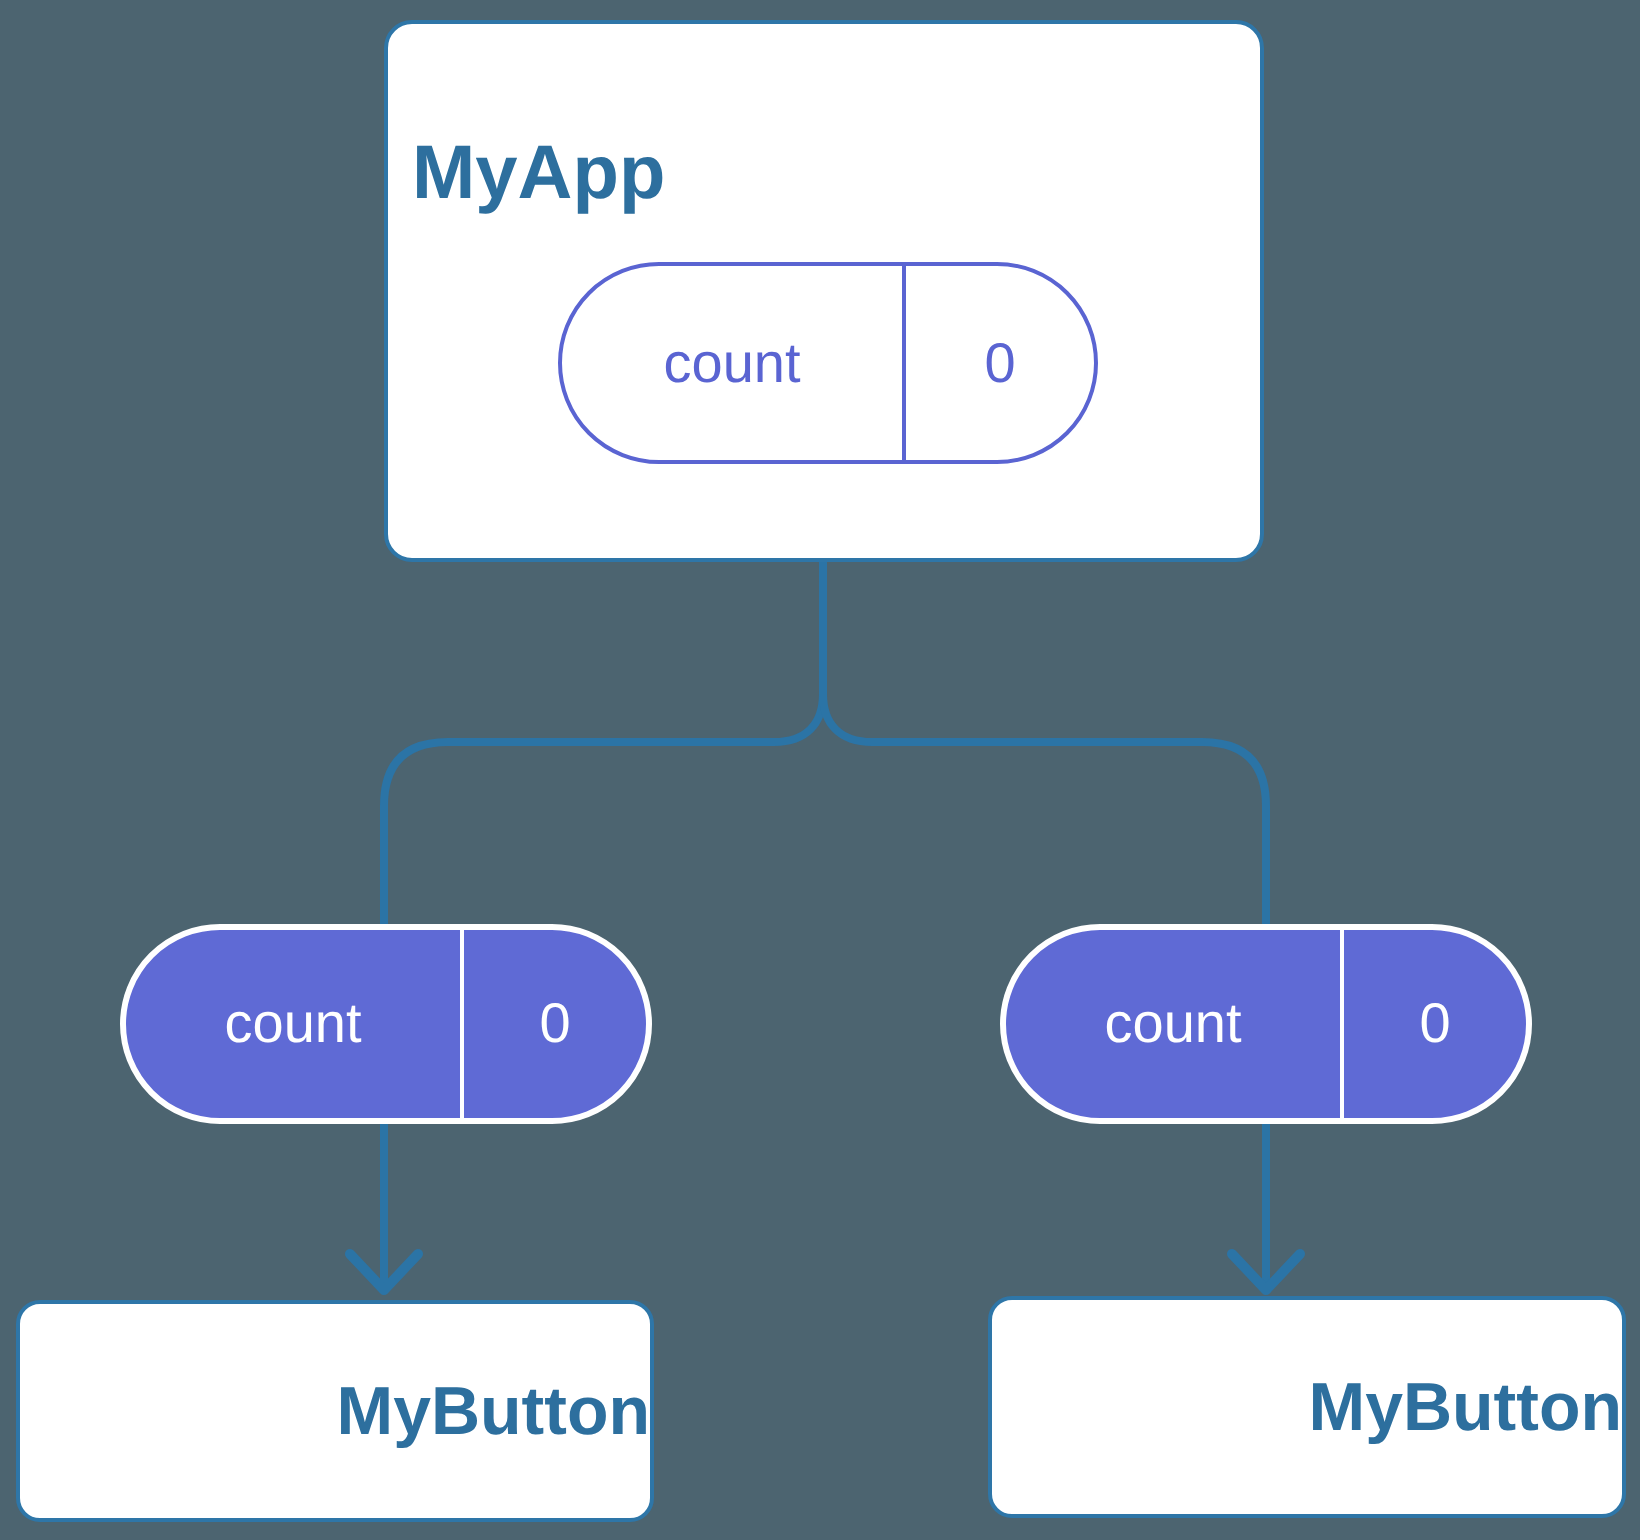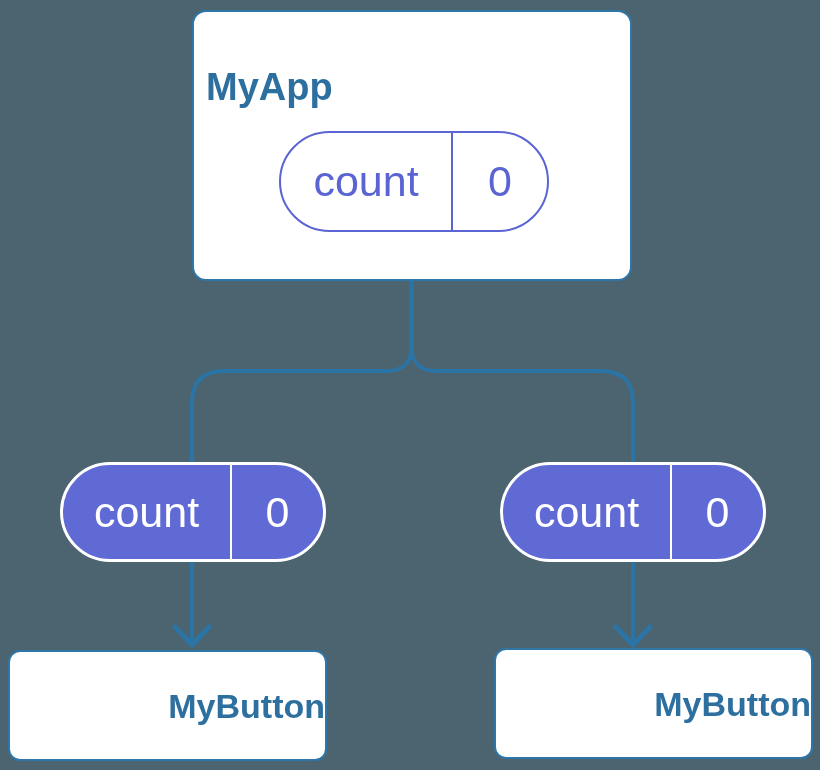--- a/index.html
+++ b/index.html
@@ -66,21 +66,21 @@
     display: flex;
     align-items: stretch;
     border-radius: 999px;
     overflow: hidden;
     z-index: 2;
   }
   .pill .cell {
     display: flex;
     align-items: center;
     justify-content: center;
-    font-size: 43px;
+    font-size: 28px;
     line-height: 1;
   }
   .pill-outline {
     position: absolute;
     left: 85px; top: 119px;
     width: 270px; height: 101px;
     background: var(--box-bg);
     border: 2px solid var(--pill-accent);
     color: var(--pill-accent);
   }

